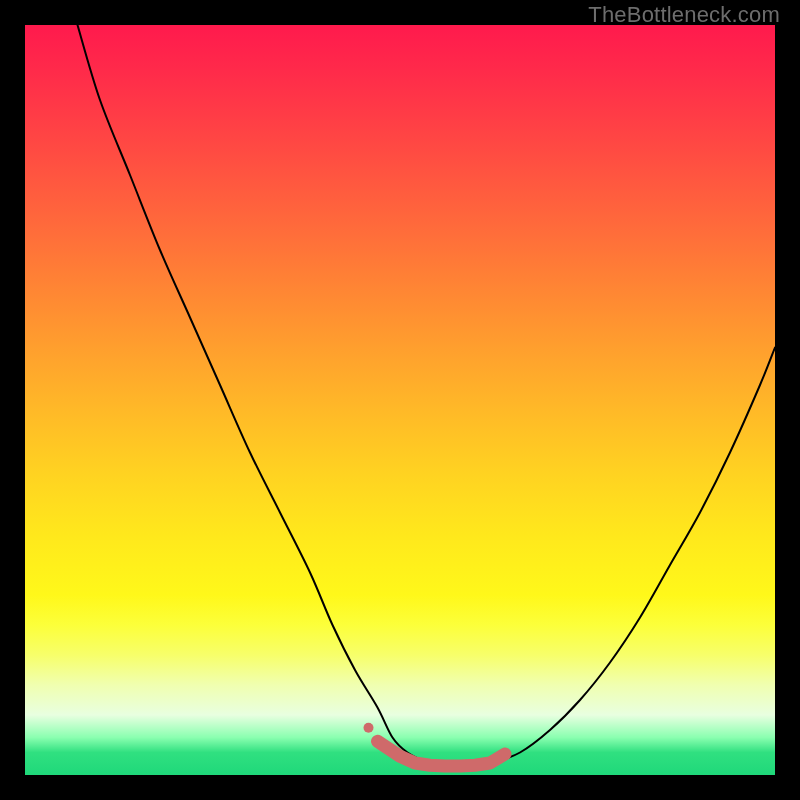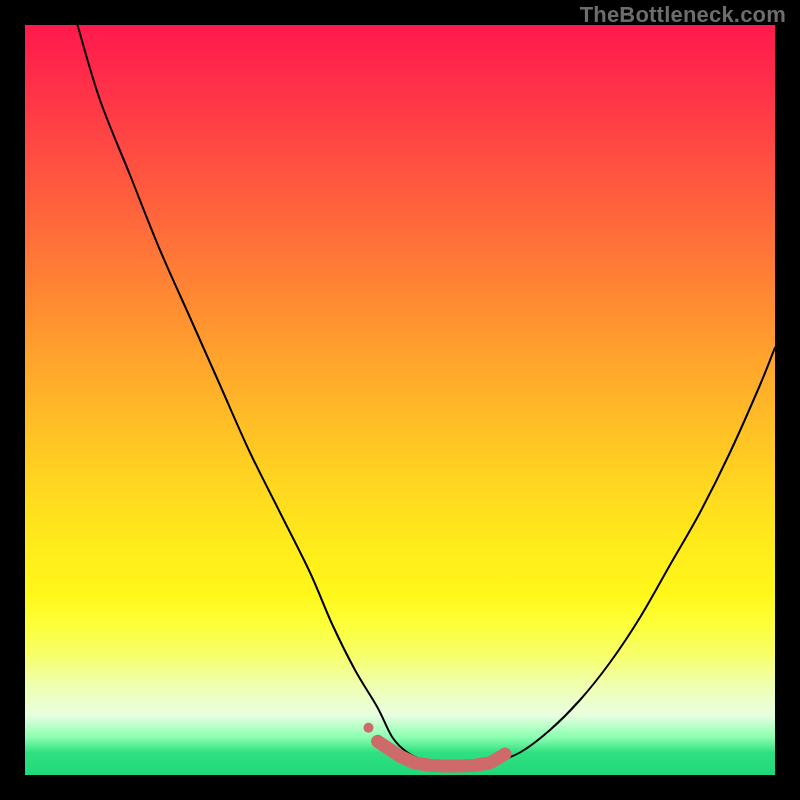--- a/index.html
+++ b/index.html
@@ -40,24 +40,24 @@
       #f0ffb0 88%,
       #e8ffe0 92%,
       #8affb0 95%,
       #30e080 97%,
       #1fd87a 100%
     );
   }
   .watermark {
     position: absolute;
     top: 2px;
-    right: 14px;
+    right: 20px;
     color: #6d6d6d;
     font-size: 22px;
-    font-weight: 700;
+    font-weight: 400;
     letter-spacing: 0.2px;
     user-select: none;
   }
   svg.curve {
     position: absolute;
     left: 0;
     top: 0;
     width: 750px;
     height: 750px;
     overflow: visible;

